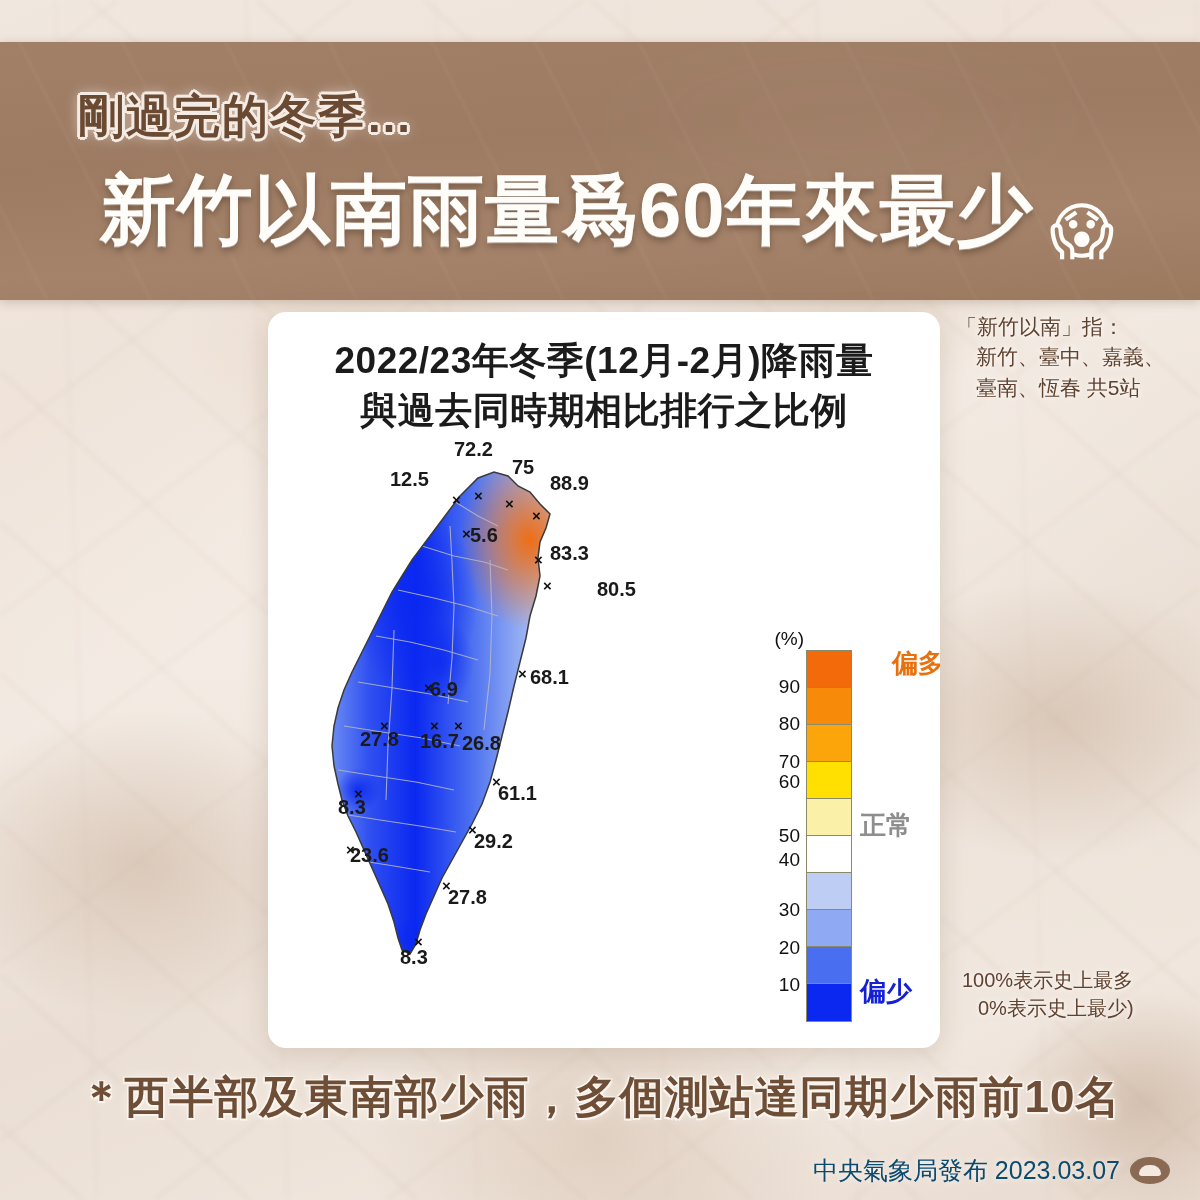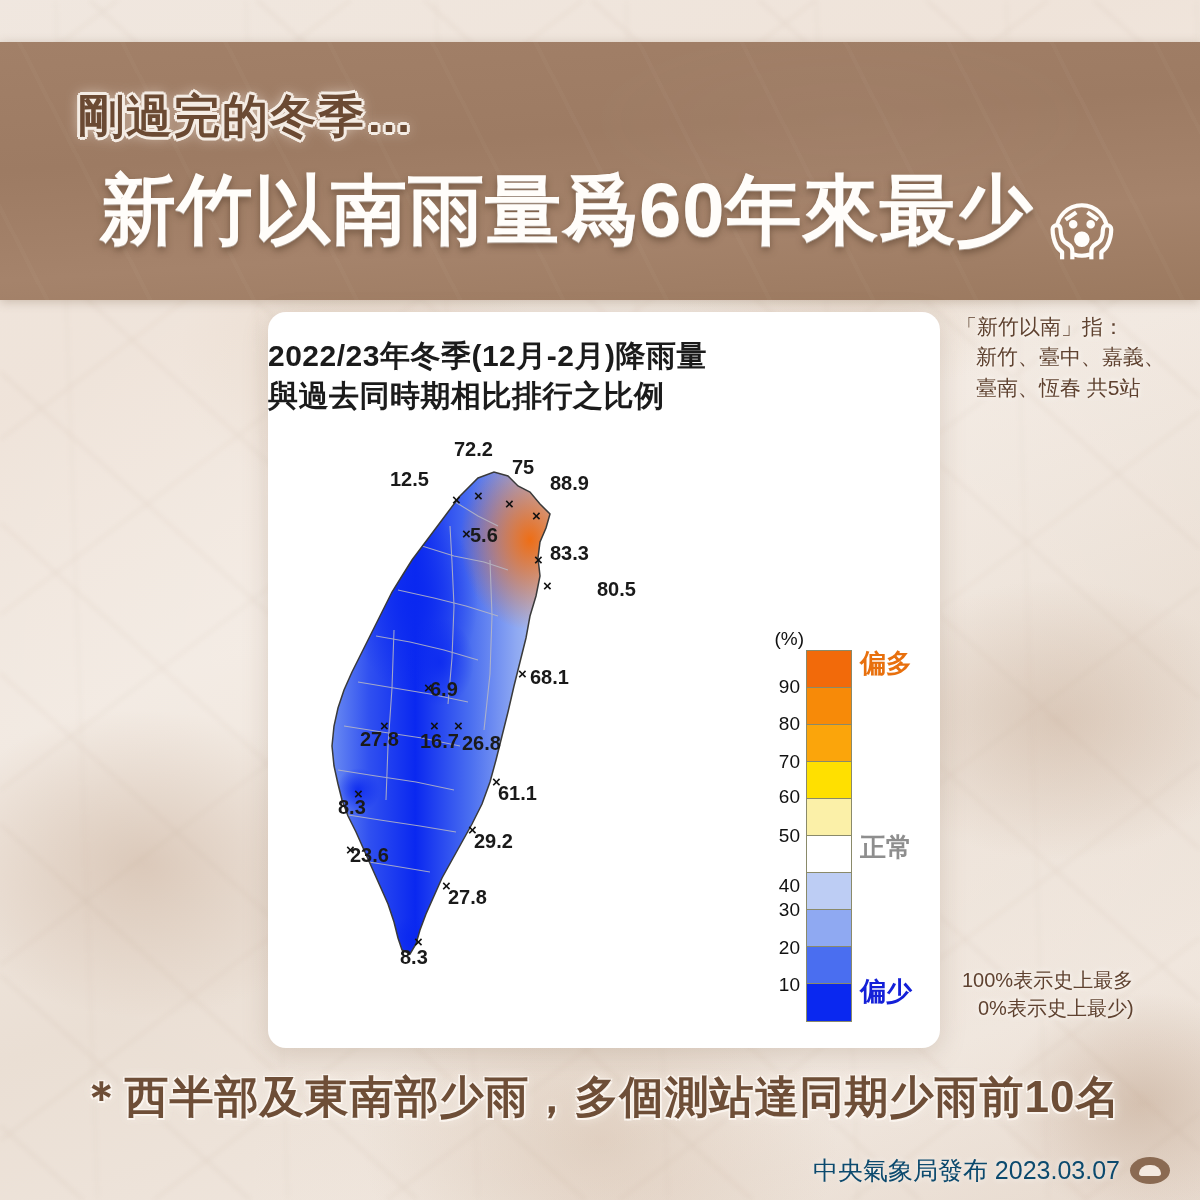--- a/index.html
+++ b/index.html
@@ -43,42 +43,42 @@
         0 -3px 0 #f4ece4, 0 3px 0 #f4ece4, -3px 0 0 #f4ece4, 3px 0 0 #f4ece4,
         0 0 14px rgba(248,240,232,.85);}
   #headline{position:absolute;left:100px;top:160px;z-index:7;display:flex;align-items:flex-end;gap:8px;
       font-size:76px;font-weight:bold;letter-spacing:1px;color:#fffdfa;
       text-shadow:0 4px 7px rgba(82,58,40,.55), 0 1px 0 rgba(255,255,255,.7);}
   #headline .emo{font-size:62px;line-height:1;text-shadow:none;margin-left:8px;}
 
   
   #card{position:absolute;left:268px;top:312px;width:672px;height:736px;z-index:6;
         background:#fff;border-radius:18px;box-shadow:0 6px 26px rgba(130,104,82,.22);overflow:hidden;}
-  #chart-title{position:absolute;left:0;top:24px;width:100%;text-align:left;
-        font-size:30px;font-weight:bold;color:#1b1b1b;line-height:1.34;letter-spacing:.5px;}
+  #chart-title{position:absolute;left:0;top:24px;width:100%;text-align:center;
+        font-size:37px;font-weight:bold;color:#1b1b1b;line-height:1.34;letter-spacing:.5px;}
   #chart-title div{white-space:nowrap;}
 
   
   #map-wrap{position:absolute;left:34px;top:118px;width:420px;height:600px;}
   #map-svg{position:absolute;left:0;top:0;}
   .vlabel{position:absolute;font-size:20px;font-weight:bold;color:#1a1a1a;white-space:nowrap;
           font-family:"Liberation Sans",sans-serif;}
   .xmark{position:absolute;font-size:15px;color:#111;font-weight:bold;line-height:1;}
 
   
   #cbar{position:absolute;left:492px;top:330px;width:160px;height:400px;}
   #cbar-strip{position:absolute;left:46px;top:8px;width:46px;height:372px;border:1px solid #8a8a6a;box-sizing:border-box;}
   #cbar-strip .seg{width:100%;height:10%;box-sizing:border-box;border-bottom:1px solid #8a8a6a;}
   #cbar-strip .seg:last-child{border-bottom:none;}
   #cbar-ticks{position:absolute;left:0;top:8px;width:42px;height:372px;}
   #cbar-ticks span{position:absolute;right:2px;font-size:19px;color:#111;transform:translateY(-50%);}
   #pct{position:absolute;left:0;top:-14px;width:44px;text-align:right;font-size:19px;color:#111;}
   .cb-lab{position:absolute;left:100px;font-size:26px;font-weight:bold;white-space:nowrap;}
-  #lab-more{top:4px;color:#e8700d;}
-  #lab-norm{top:188px;color:#8e8e8e;text-align:center;}
+  #lab-more{top:4px;color:#e8700d;margin-left:32px;}
+  #lab-norm{top:166px;color:#8e8e8e;text-align:center;}
   #lab-less{top:332px;color:#1420d8;}
 
   
   #note-top{position:absolute;left:956px;top:312px;z-index:7;width:240px;
         font-size:21px;color:#5f4230;line-height:1.45;
         text-shadow:0 0 5px rgba(255,252,248,.95),0 0 10px rgba(255,252,248,.8);}
   #note-top .ind{padding-left:20px;}
   #note-bot{position:absolute;left:944px;top:966px;z-index:7;width:252px;
         font-size:20px;color:#5f4230;line-height:1.42;
         text-shadow:0 0 5px rgba(255,252,248,.95),0 0 10px rgba(255,252,248,.8);}
@@ -241,23 +241,23 @@
         <div class="vlabel" style="left: 98px; top: 516px;">8.3</div>
       </div>
   </div>
 
   <div id="cbar">
     <div id="pct">(%)</div>
     <div id="cbar-ticks">
         <span style="top: 37.2px;">90</span>
         <span style="top: 74.4px;">80</span>
         <span style="top: 111.6px;">70</span>
-        <span style="top: 147px;">60</span>
+        <span style="top: 132px;">60</span>
         <span style="top: 186px;">50</span>
-        <span style="top: 236px; margin-left: 20px;">40</span>
+        <span style="top: 210px; margin-left: 20px;">40</span>
         <span style="top: 260.4px;">30</span>
         <span style="top: 297.6px;">20</span>
         <span style="top: 334.8px;">10</span>
       </div>
     <div id="cbar-strip">
         <div class="seg" style="background: rgb(242, 106, 10);"></div>
         <div class="seg" style="background: rgb(247, 138, 8);"></div>
         <div class="seg" style="background: rgb(251, 165, 11);"></div>
         <div class="seg" style="background: rgb(255, 224, 0);"></div>
         <div class="seg" style="background: rgb(251, 240, 168);"></div>

